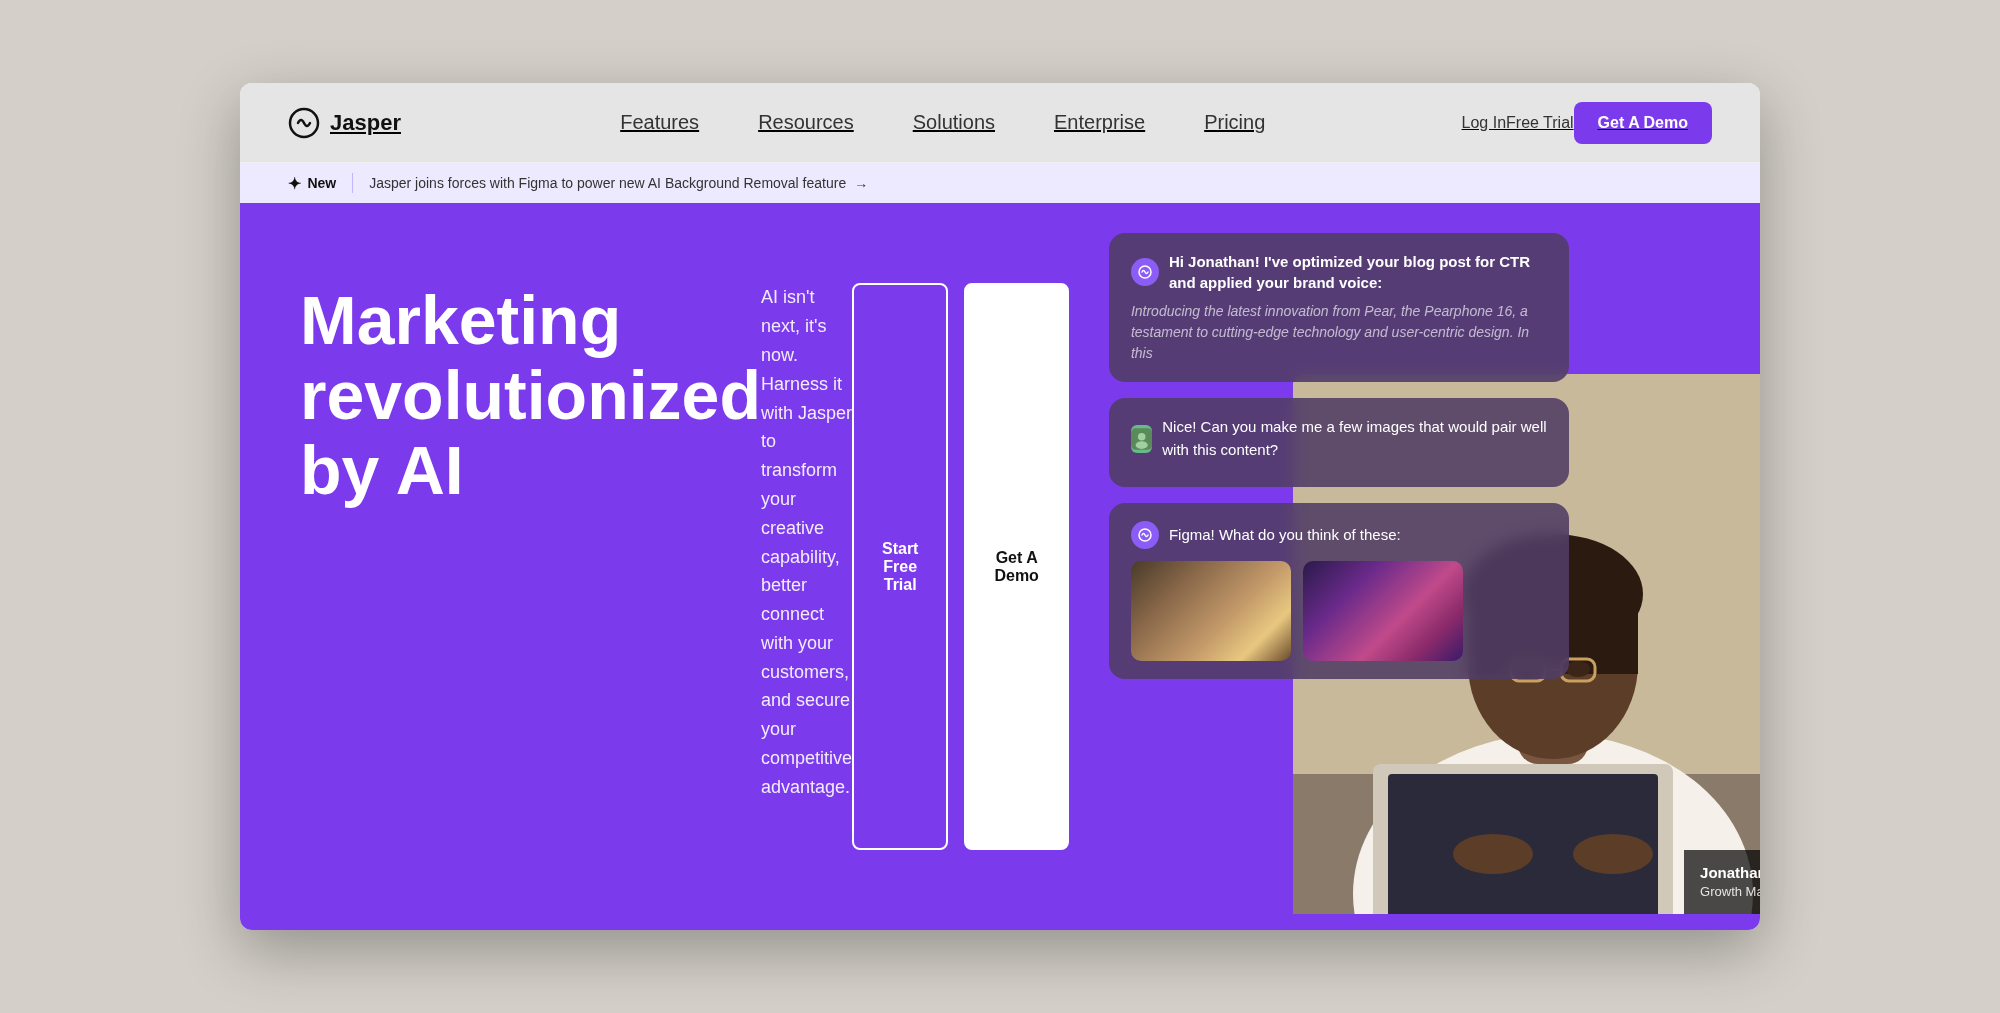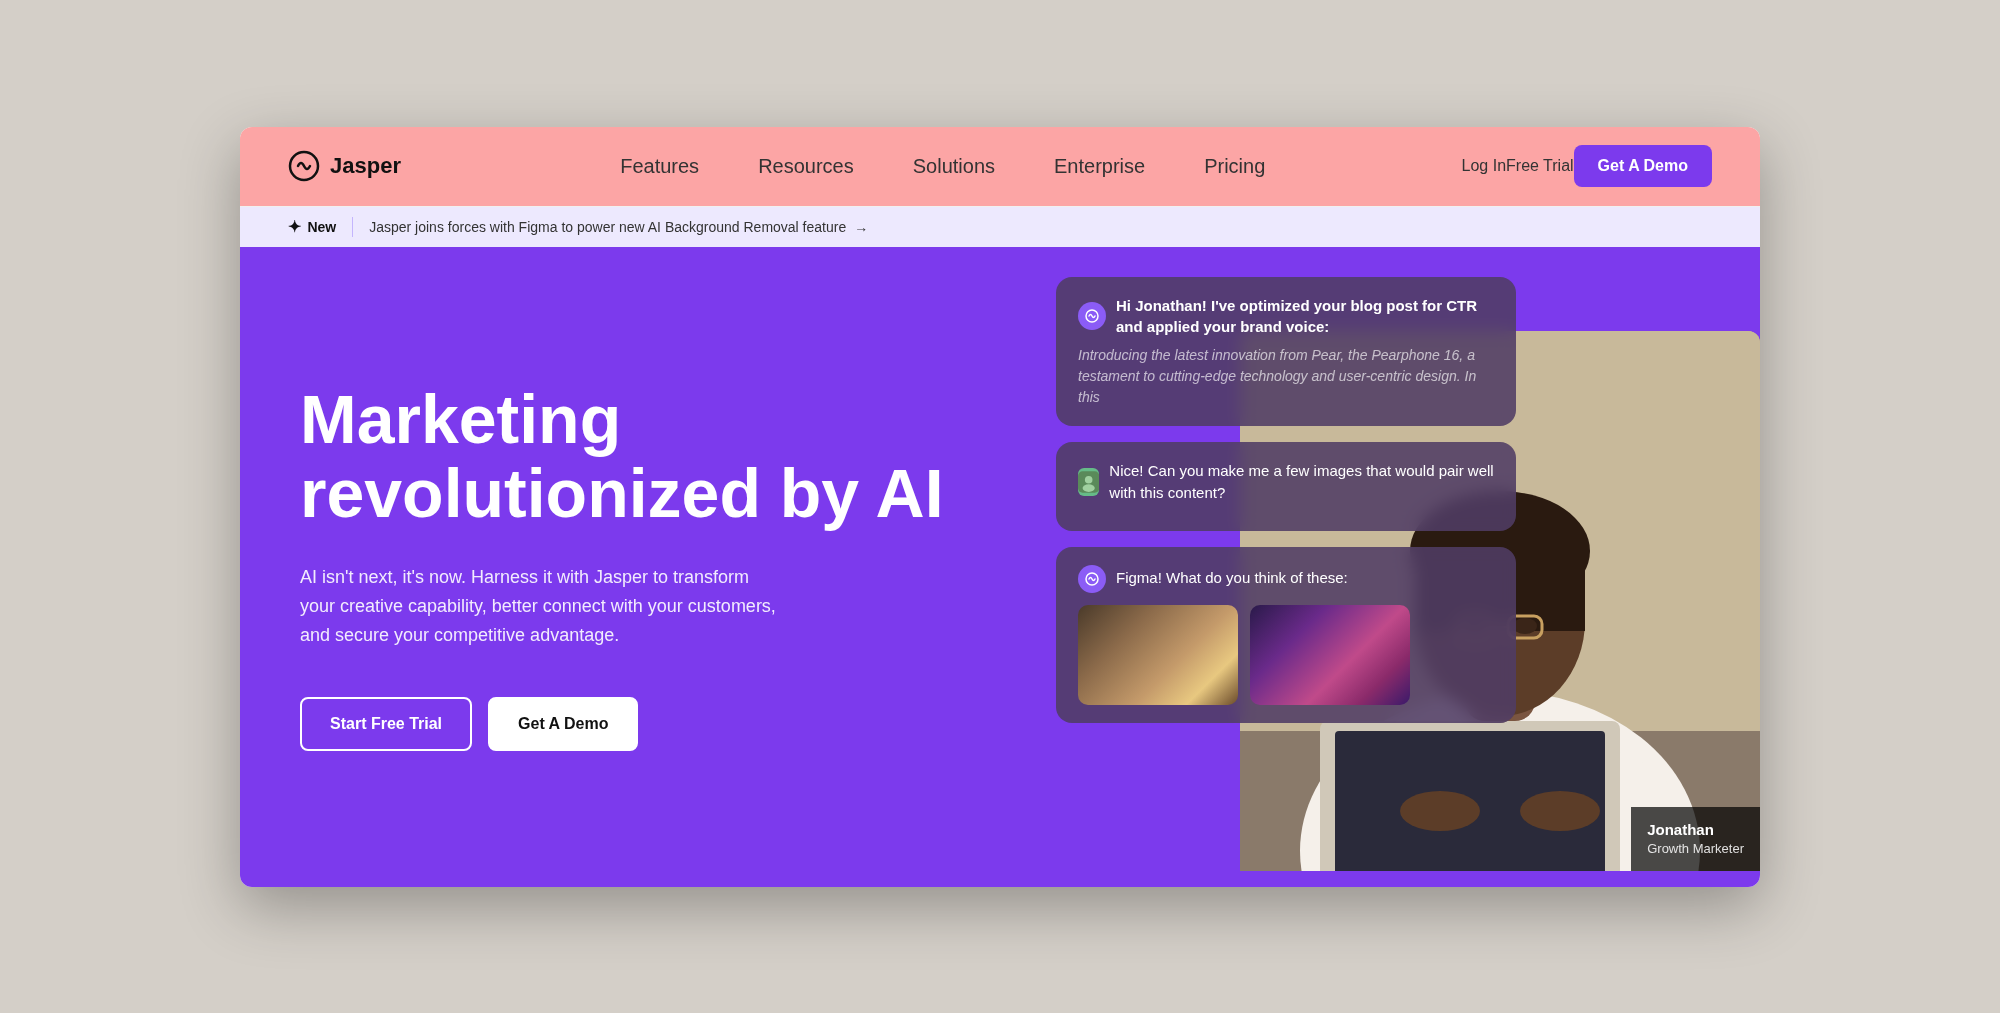--- a/index.html
+++ b/index.html
@@ -16,27 +16,28 @@
     .browser-window {
       width: 1520px;
       border-radius: 12px;
       overflow: hidden;
       box-shadow: 0 20px 60px rgba(0,0,0,0.3);
       background: white;
     }
 
     
     .navbar {
-      background: #fca5a5;
+      background: #e5e5e5;
       height: 80px;
       display: flex;
       align-items: center;
       justify-content: space-between;
       padding: 0 48px;
       border-bottom: 1px solid #f0f0f0;
+      text-decoration: underline;
     }
 
     .logo {
       display: flex;
       align-items: center;
       gap: 10px;
       font-size: 22px;
       font-weight: 600;
       color: #111;
     }
@@ -131,21 +132,21 @@
       display: flex;
       align-items: stretch;
       position: relative;
       overflow: hidden;
     }
 
     .hero-left {
       flex: 0 0 55%;
       padding: 80px 60px;
       display: flex;
-      flex-direction: column;
+      flex-direction: row;
       justify-content: center;
     }
 
     .hero-title {
       font-size: 68px;
       font-weight: 800;
       color: white;
       line-height: 1.1;
       margin-bottom: 32px;
     }

